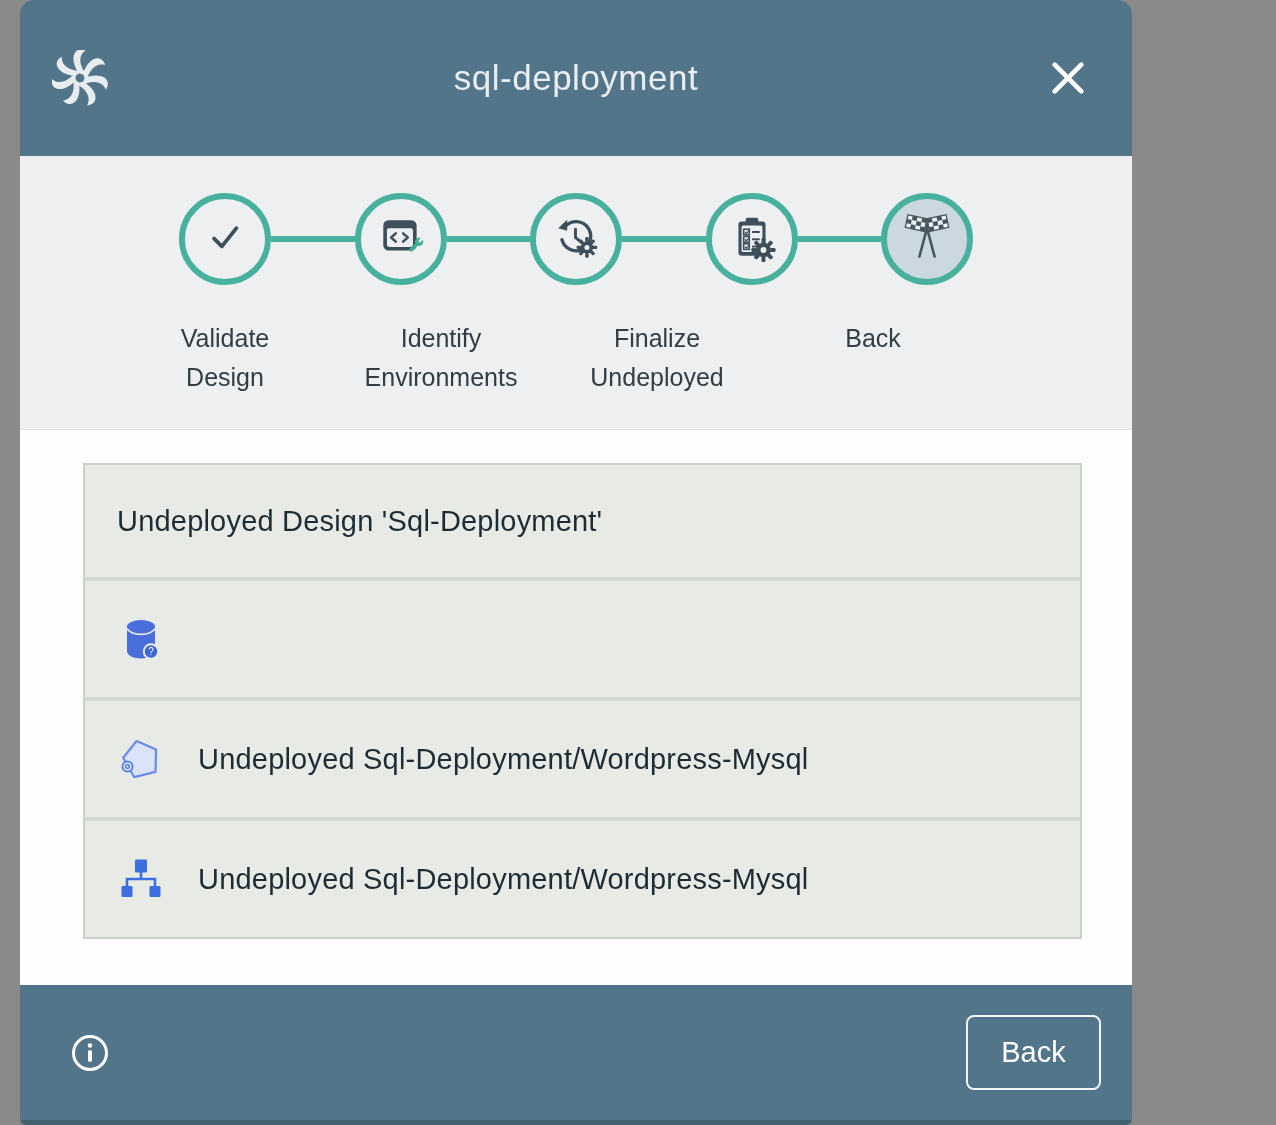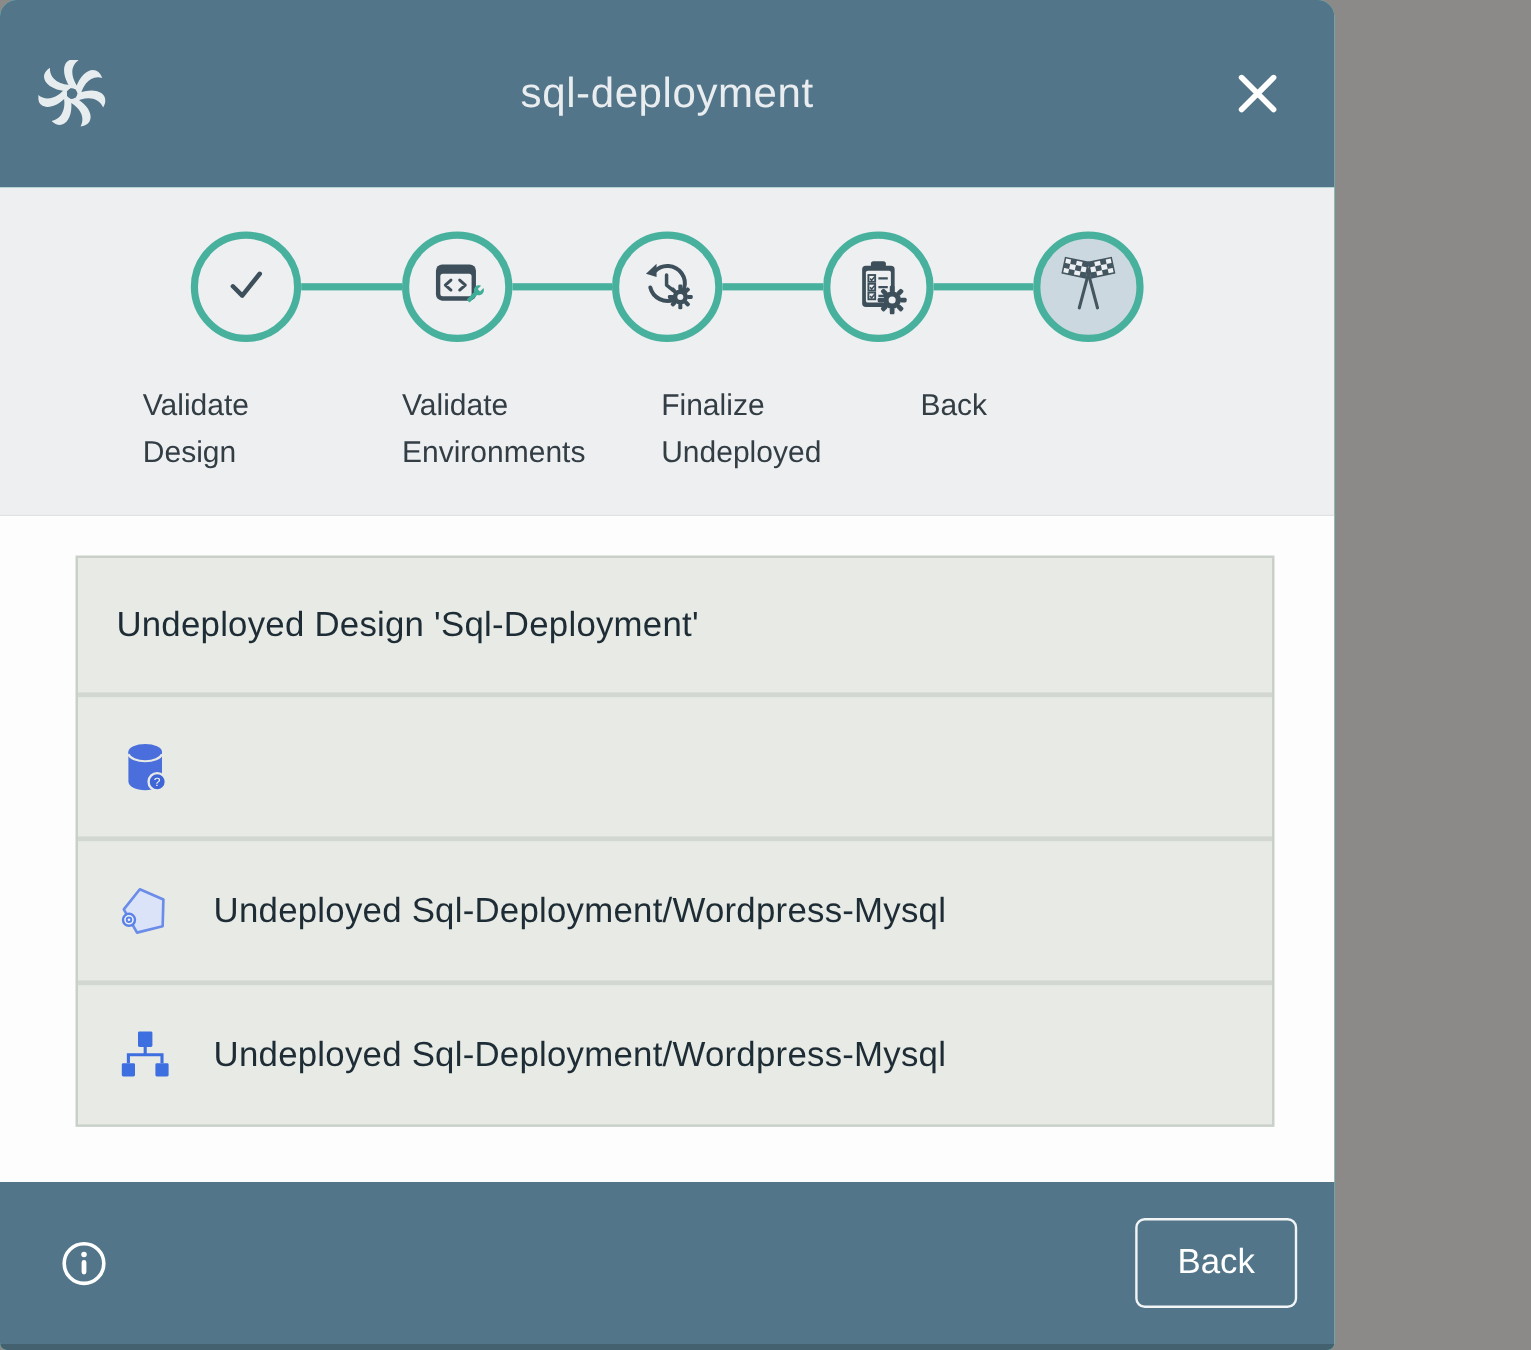--- a/index.html
+++ b/index.html
@@ -4,21 +4,22 @@
 <style>
   html,body{margin:0;padding:0;background:#8b8a88;}
   body{font-family:"Liberation Sans", sans-serif; width:1276px;}
   *{box-sizing:border-box;}
 
   .modal{
     width:1112px;height:1125px;
     border-radius:14px 14px 6px 6px;
     overflow:hidden;
     display:flex;flex-direction:column;
-    background:#5eead4;
+    background:#a3a3a3;
+    margin-left:20px;
   }
 
   
   .dlg-header{
     flex:0 0 156px;
     background:#527589;
     position:relative;
     display:flex;align-items:center;justify-content:center;
   }
   .logo-wrap{position:absolute;left:32px;top:50%;transform:translateY(-50%);width:56px;height:56px;}
@@ -46,21 +47,21 @@
     border:6px solid #48b19e;
     background:#edeff1;
     display:flex;align-items:center;justify-content:center;
   }
   .step-circle.active{background:#ccd8df;}
   .connector{flex:1 1 auto;height:6px;background:#48b19e;}
   .labels-row{
     display:flex;margin-top:34px;padding-left:97px;
   }
   .step-label{
-    flex:0 0 216px;width:216px;
+    flex:0 0 216px;width:216px;text-align:center;
     font-size:25px;color:#333d44;line-height:1.55;
   }
   .step-label span{display:block;max-width:172px;margin:0 auto;}
 
   
   .main-area{flex:1 1 auto;background:#fdfdfd;padding:33px 50px 0 63px;}
   .status-list{
     border:2px solid #c9cfc9;
     background:#e8ebe5;
   }
@@ -244,21 +245,21 @@
           </svg>
         </span>
       </div>
     </div>
 
     <div class="labels-row">
       <div class="step-label">
           <span>Validate Design</span>
         </div>
       <div class="step-label">
-          <span>Validate Environments</span>
+          <span>Identify Environments</span>
         </div>
       <div class="step-label">
           <span>Finalize Undeployed</span>
         </div>
       <div class="step-label">
           <span>Back</span>
         </div>
     </div>
   </section>
 

